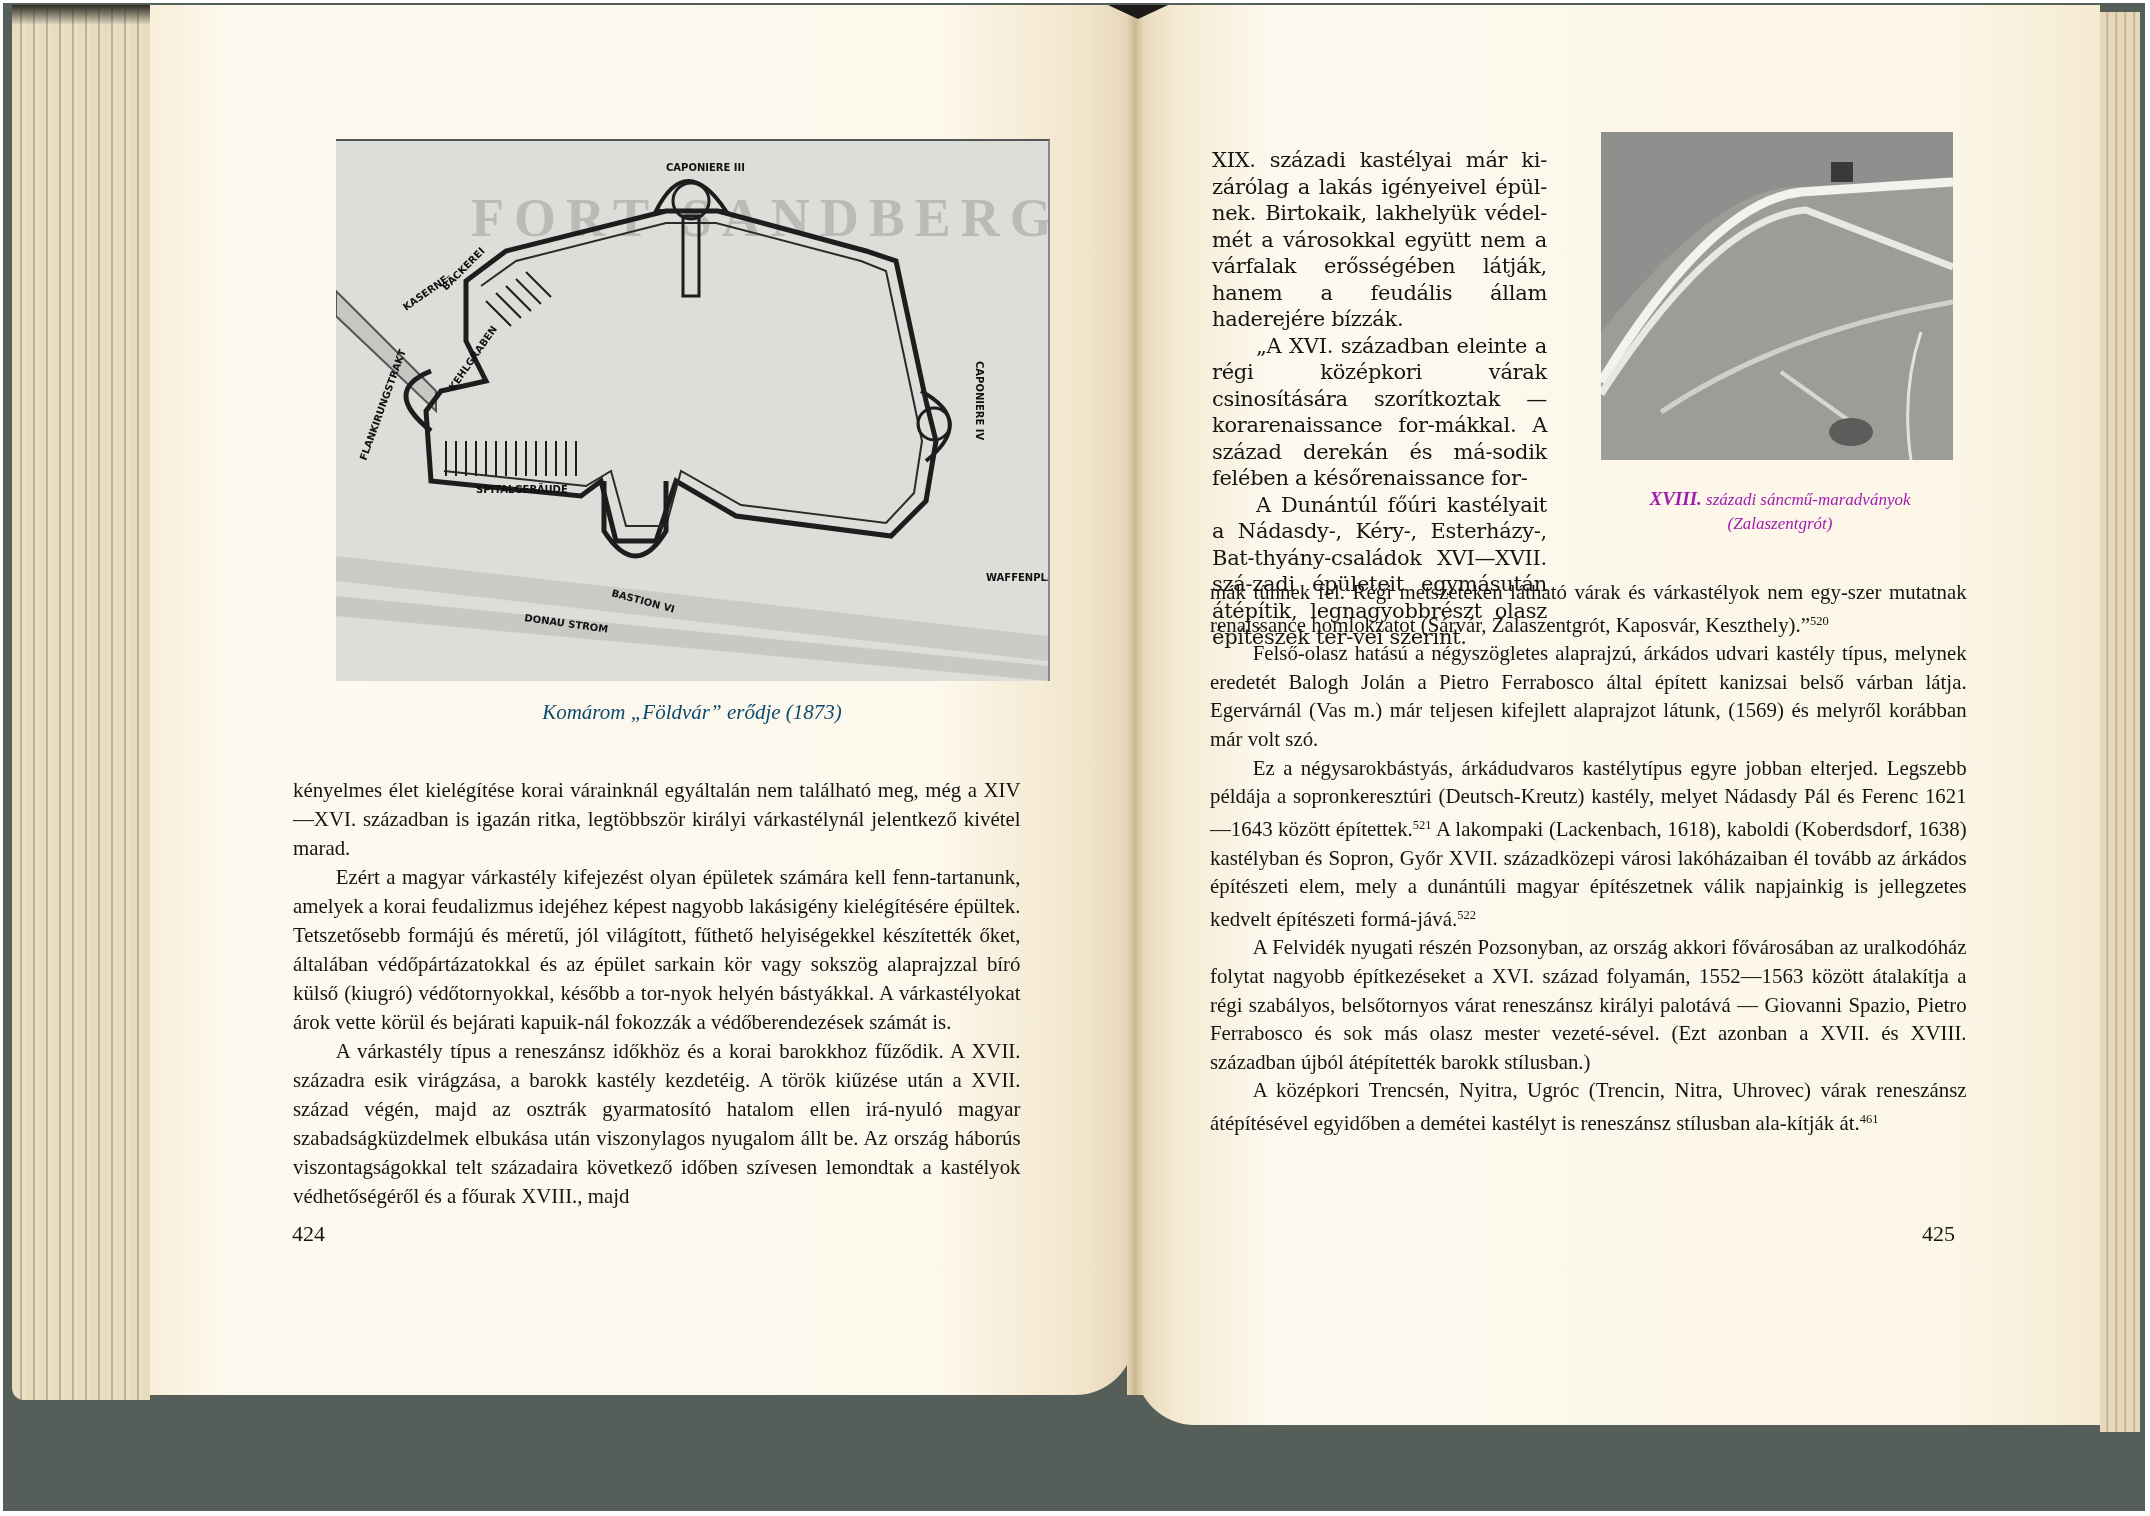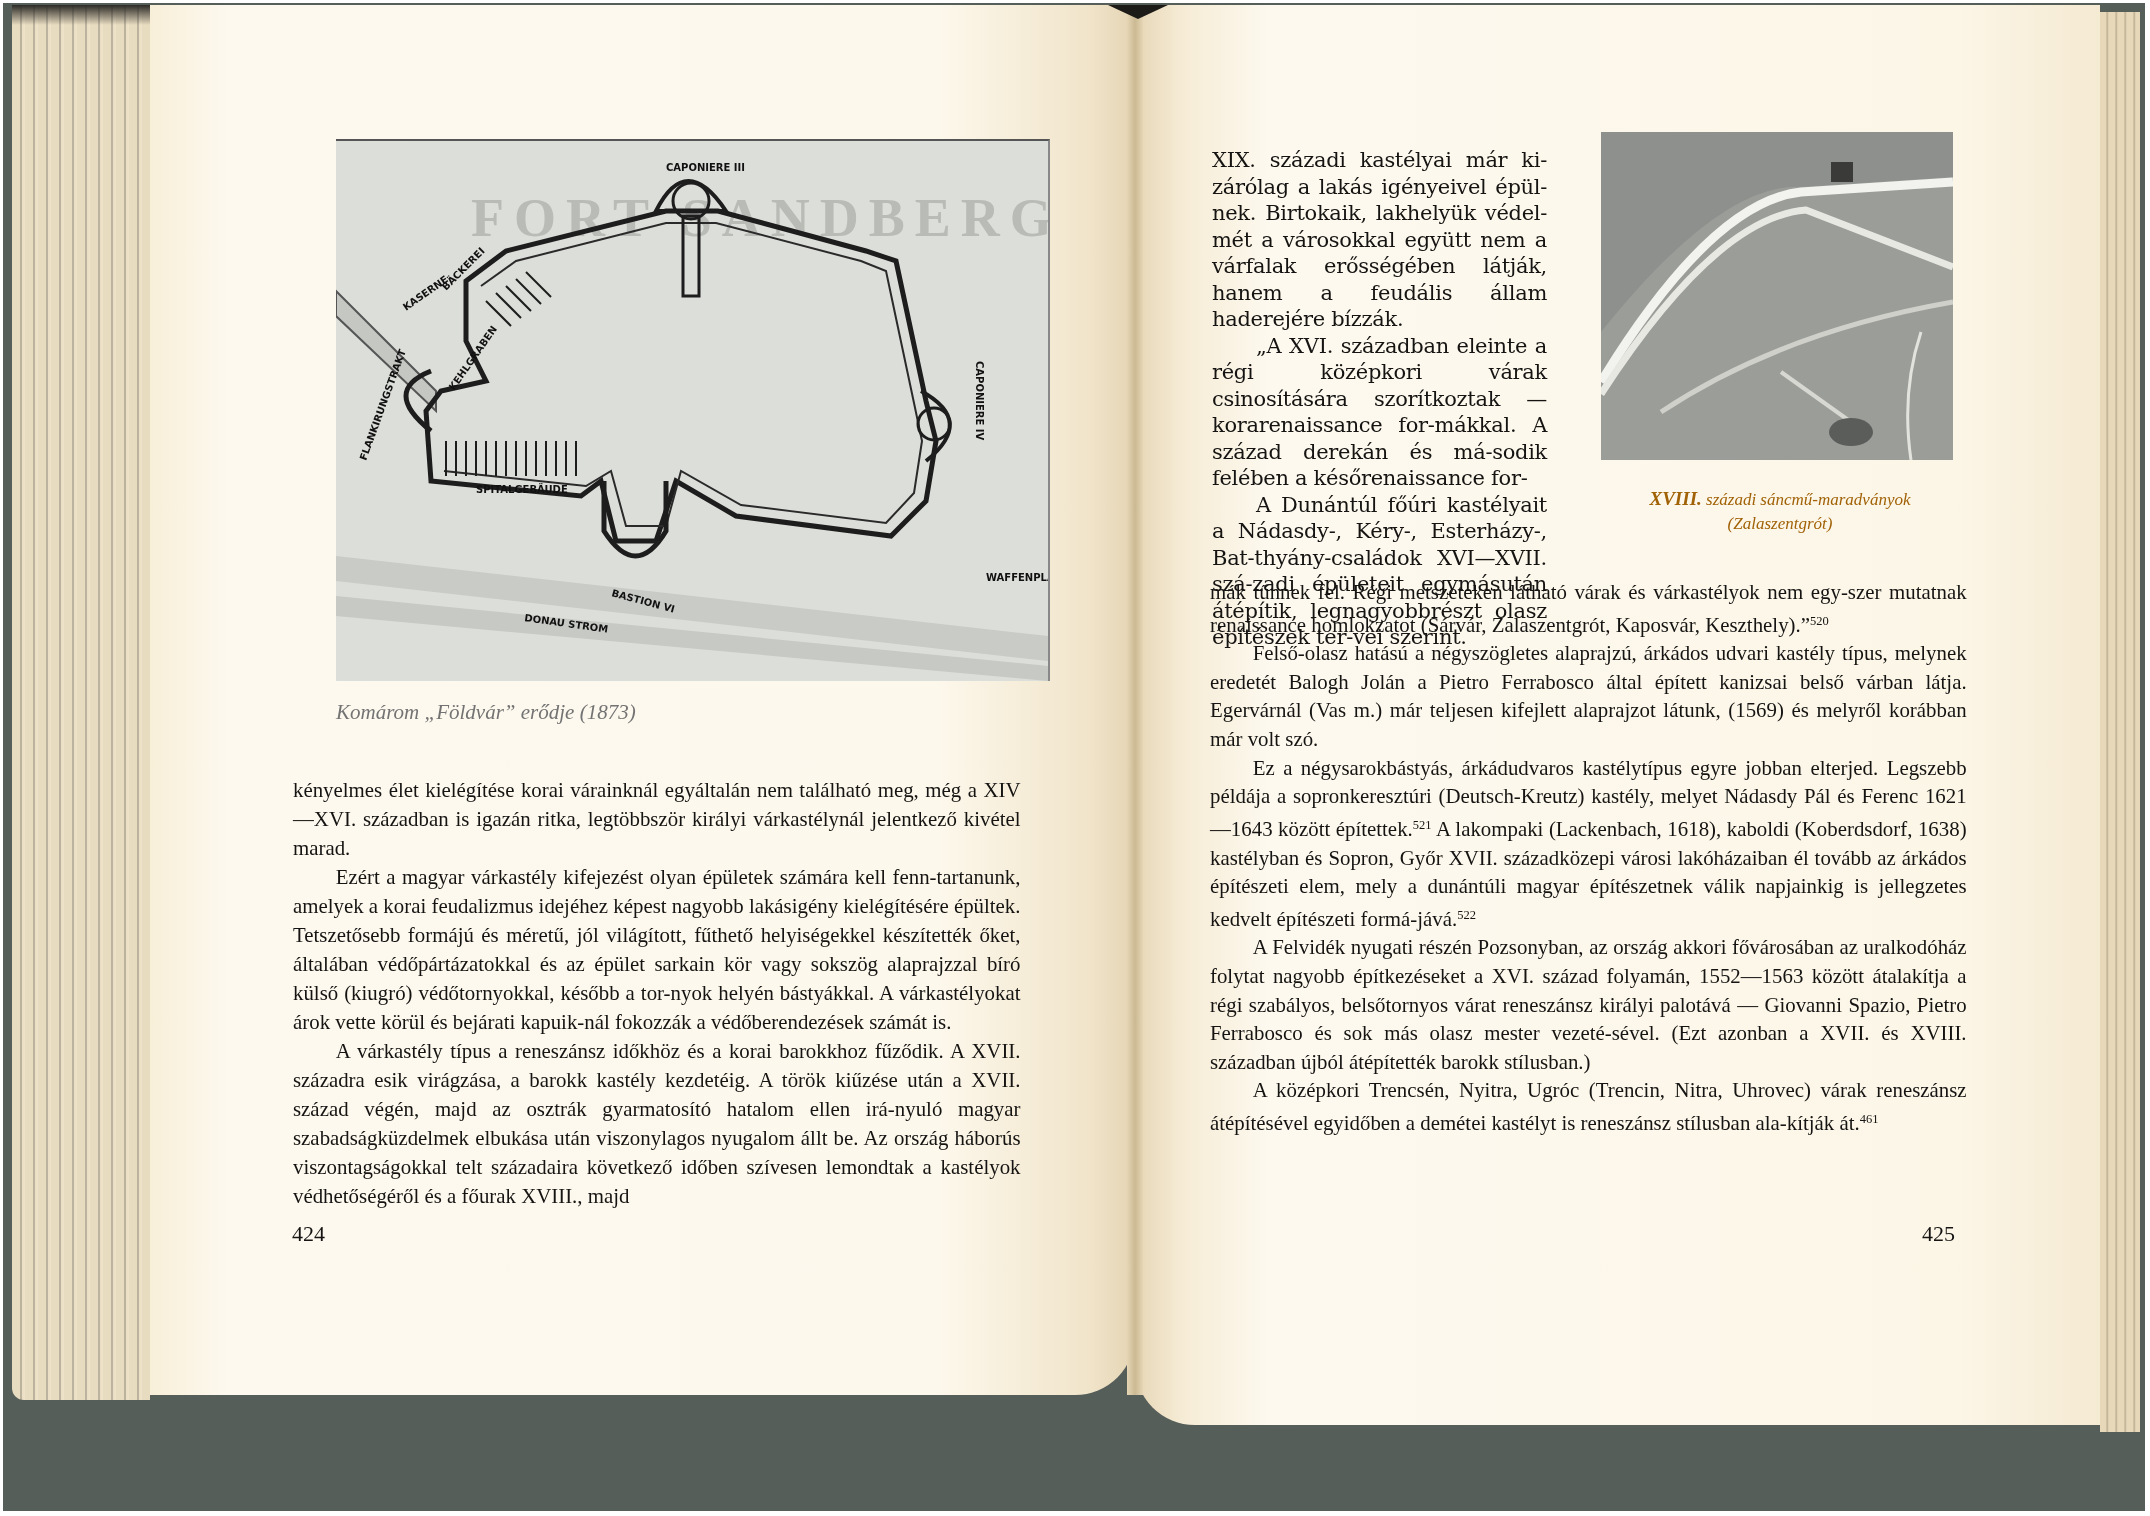--- a/index.html
+++ b/index.html
@@ -61,25 +61,25 @@
   .fig-plan svg { width: 100%; height: 100%; display: block; }
   .fig-photo {
     position: absolute; left: 1601px; top: 132px; width: 352px; height: 328px;
     background: #8a8d8a;
     overflow: hidden;
   }
   .fig-photo svg { width: 100%; height: 100%; display: block; }
 
   .caption-left {
     position: absolute; left: 336px; top: 700px; width: 712px;
-    font-style: italic; font-size: 21px; color: #737373;
+    text-align: center; font-style: italic; font-size: 21px; color: #0c4a6e;
   }
   .caption-right {
     position: absolute; left: 1600px; top: 487px; width: 360px;
-    text-align: center; font-style: italic; font-size: 17px; color: #a16207; line-height: 24px;
+    text-align: center; font-style: italic; font-size: 17px; color: #a21caf; line-height: 24px;
   }
   .caption-right .roman { font-size: 19px; font-weight: bold; }
 
   
   .text {
     position: absolute; color: #151412;
     text-align: justify; hyphens: manual;
   }
   .text p { margin: 0; }
   .text p.indent { text-indent: 44px; }

